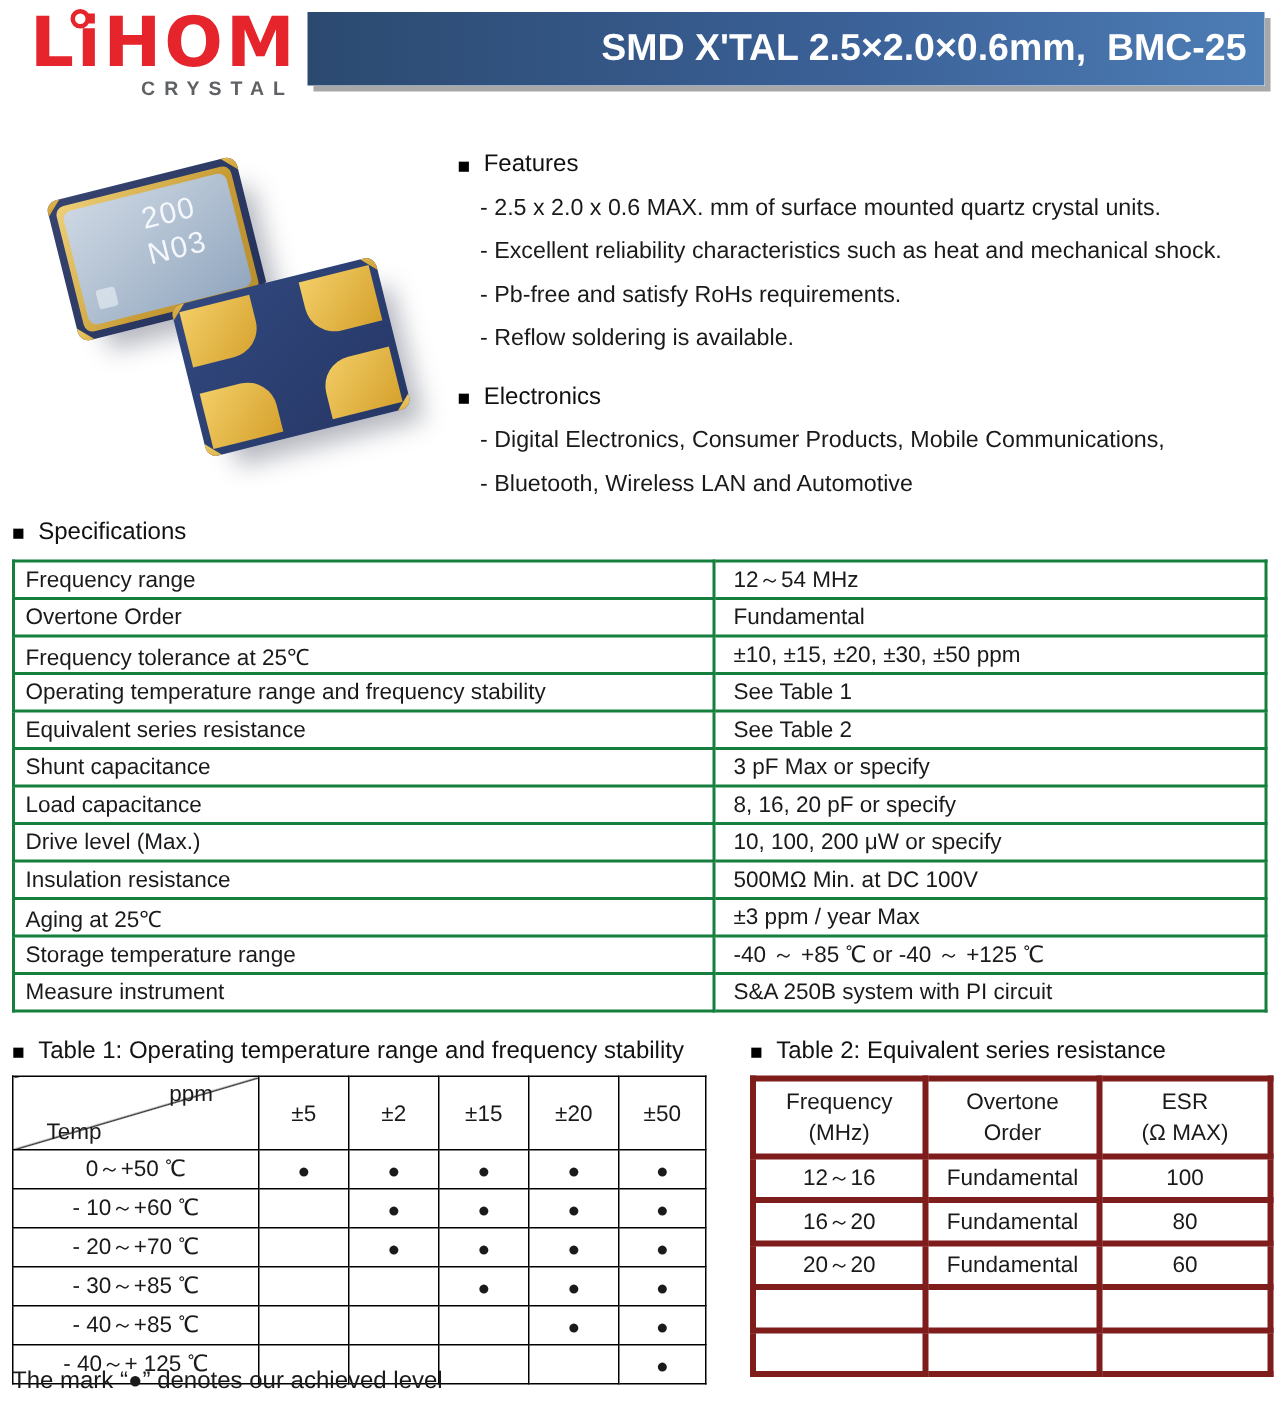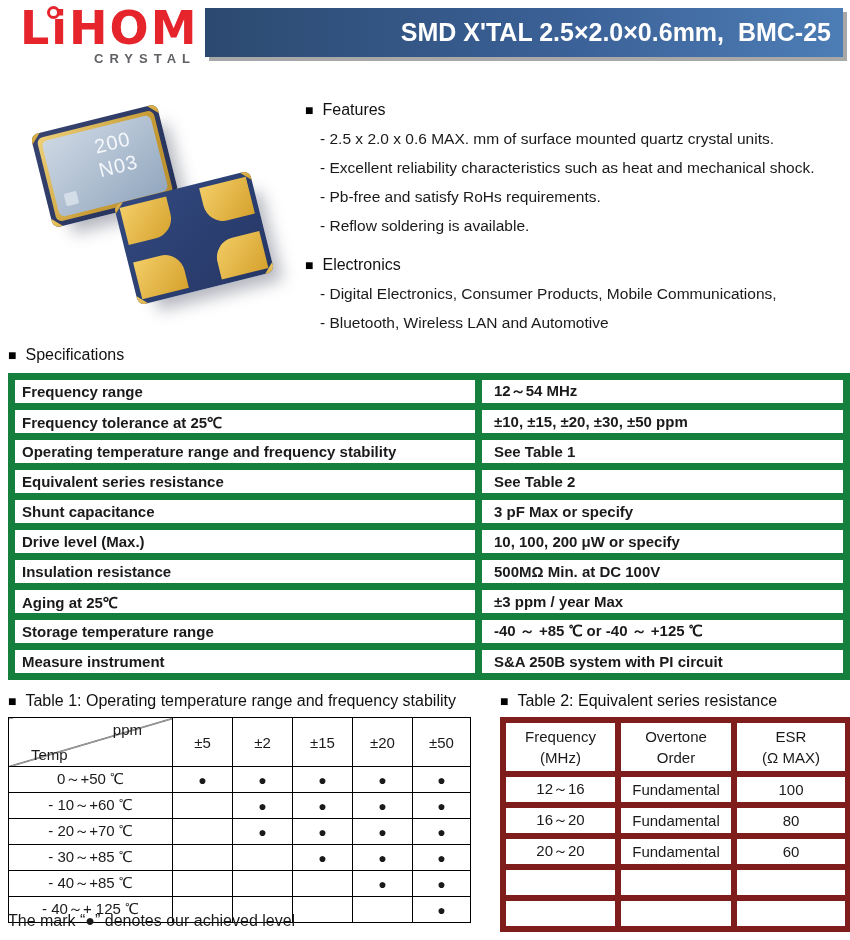--- a/index.html
+++ b/index.html
@@ -70,41 +70,41 @@
   .sq { font-size:14px; line-height:1; color:#000; }
   .features { position:absolute; left:305px; top:101px; width:545px; }
   .applications { position:absolute; left:305px; top:256px; width:545px; }
   .bullet { font-size:15.5px; line-height:29px; padding-left:15px; white-space:nowrap; }
   .features .list, .applications .list { margin-top:5px; }
 
   
   .specs { position:absolute; left:8px; top:346px; width:835px; }
   table { border-collapse:collapse; table-layout:fixed; }
   .spec-table { width:835px; margin-top:9px; }
-  .spec-table td { border:7px solid #15803d; height:23px; font-size:15px; padding:0 8px;
-    overflow:hidden; white-space:nowrap;font-weight:bold; }
+  .spec-table td { border:2px solid #15803d; height:23px; font-size:15px; padding:0 8px;
+    overflow:hidden; white-space:nowrap; }
   .spec-table td.lbl { padding-left:7px; }
   .spec-table td.val { padding-left:12px; }
 
   
   .t1 { position:absolute; left:8px; top:692px; width:465px; }
   .t1 table { width:462px; margin-top:7px; }
   .t1 th, .t1 td { border:1px solid #000; font-size:15px; text-align:center; font-weight:normal; }
   .t1 thead th { height:46px; }
   .t1 tbody td { height:23px; }
   .t1 .t1mark { font-size:14px; }
   th.corner { position:relative; padding:0;
     background-image:linear-gradient(to bottom right, transparent calc(50% - 0.8px), #000 50%, transparent calc(50% + 0.8px));margin-top:24px; }
   th.corner .ppm  { position:absolute; right:30px; top:3px; font-size:15px; }
   th.corner .temp { position:absolute; left:22px; bottom:3px; font-size:15px; }
 
   
   .t2 { position:absolute; left:500px; top:692px; width:346px; }
   .t2 table { width:345px; margin-top:7px; }
-  .t2 th, .t2 td { border:6px solid #7f1d1d; font-size:15px; text-align:center; font-weight:normal; }
+  .t2 th, .t2 td { border:4px solid #7f1d1d; font-size:15px; text-align:center; font-weight:normal; }
   .t2 thead th { height:46px; }
   .t2 thead th div { line-height:21px; }
   .t2 tbody td { height:23px; }
 
   .footnote { position:absolute; left:8px; top:912px; font-size:16px; }
 </style>
 </head>
 <body style="--brand-red: #e5242c; --banner-dark: #2c4a70; --banner-light: #4d7db5;">
 
 <div class="logo">
@@ -178,34 +178,42 @@
     <colgroup>
         <col style="width:467px">
         <col style="width:368px">
       </colgroup>
     <tbody>
         <tr>
           <td class="lbl">Frequency range</td>
           <td class="val">12～54 MHz</td>
         </tr>
         <tr>
+          <td class="lbl">Overtone Order</td>
+          <td class="val">Fundamental</td>
+        </tr>
+        <tr>
           <td class="lbl">Frequency tolerance at 25℃</td>
           <td class="val">±10, ±15, ±20, ±30, ±50 ppm</td>
         </tr>
         <tr>
           <td class="lbl">Operating temperature range and frequency stability</td>
           <td class="val">See Table 1</td>
         </tr>
         <tr>
           <td class="lbl">Equivalent series resistance</td>
           <td class="val">See Table 2</td>
         </tr>
         <tr>
           <td class="lbl">Shunt capacitance</td>
           <td class="val">3 pF Max or specify</td>
+        </tr>
+        <tr>
+          <td class="lbl">Load capacitance</td>
+          <td class="val">8, 16, 20 pF or specify</td>
         </tr>
         <tr>
           <td class="lbl">Drive level (Max.)</td>
           <td class="val">10, 100, 200 μW or specify</td>
         </tr>
         <tr>
           <td class="lbl">Insulation resistance</td>
           <td class="val">500MΩ Min. at DC 100V</td>
         </tr>
         <tr>

